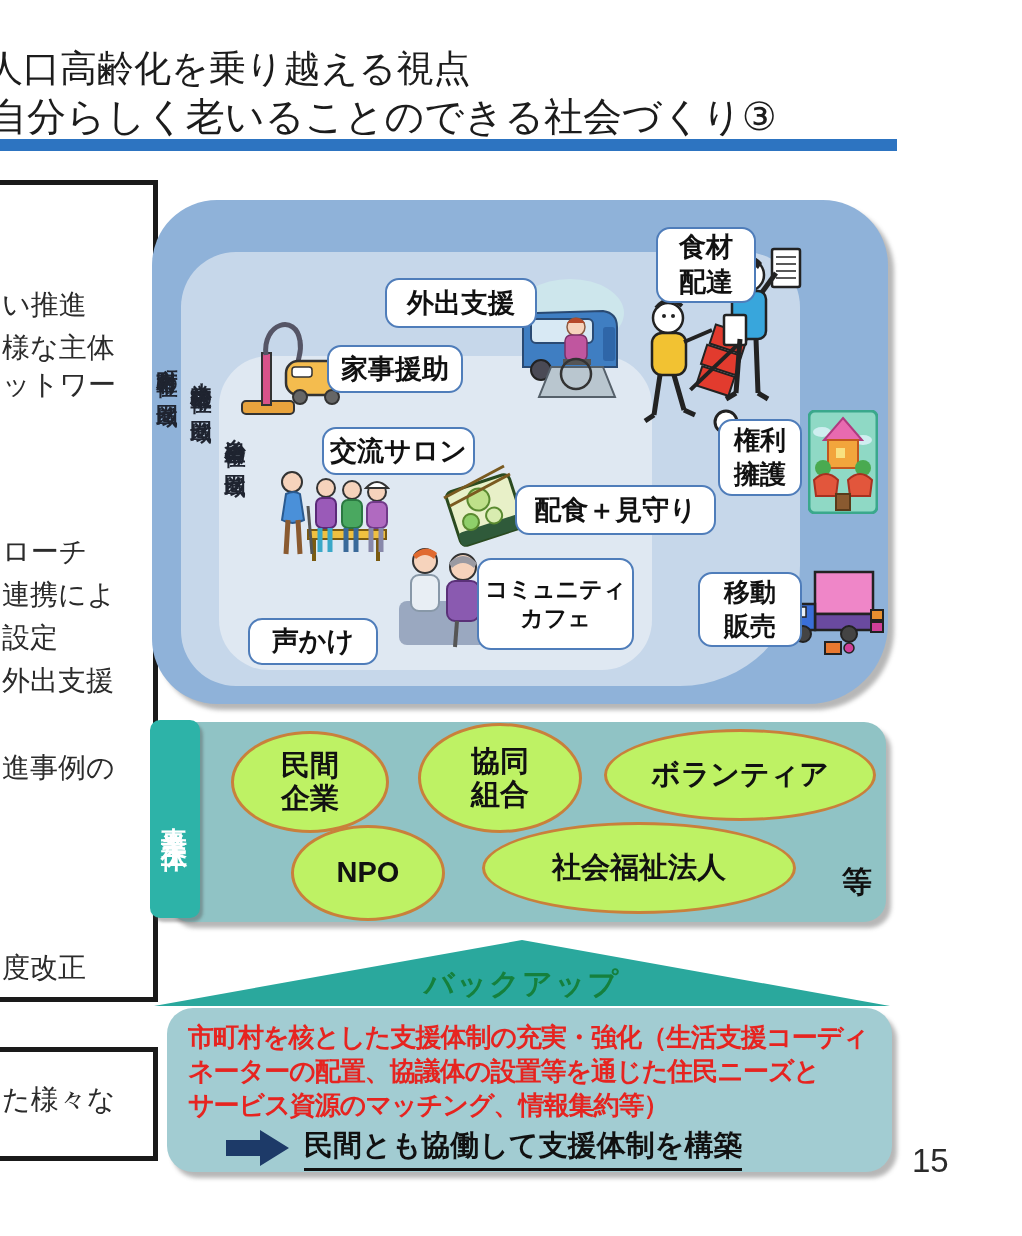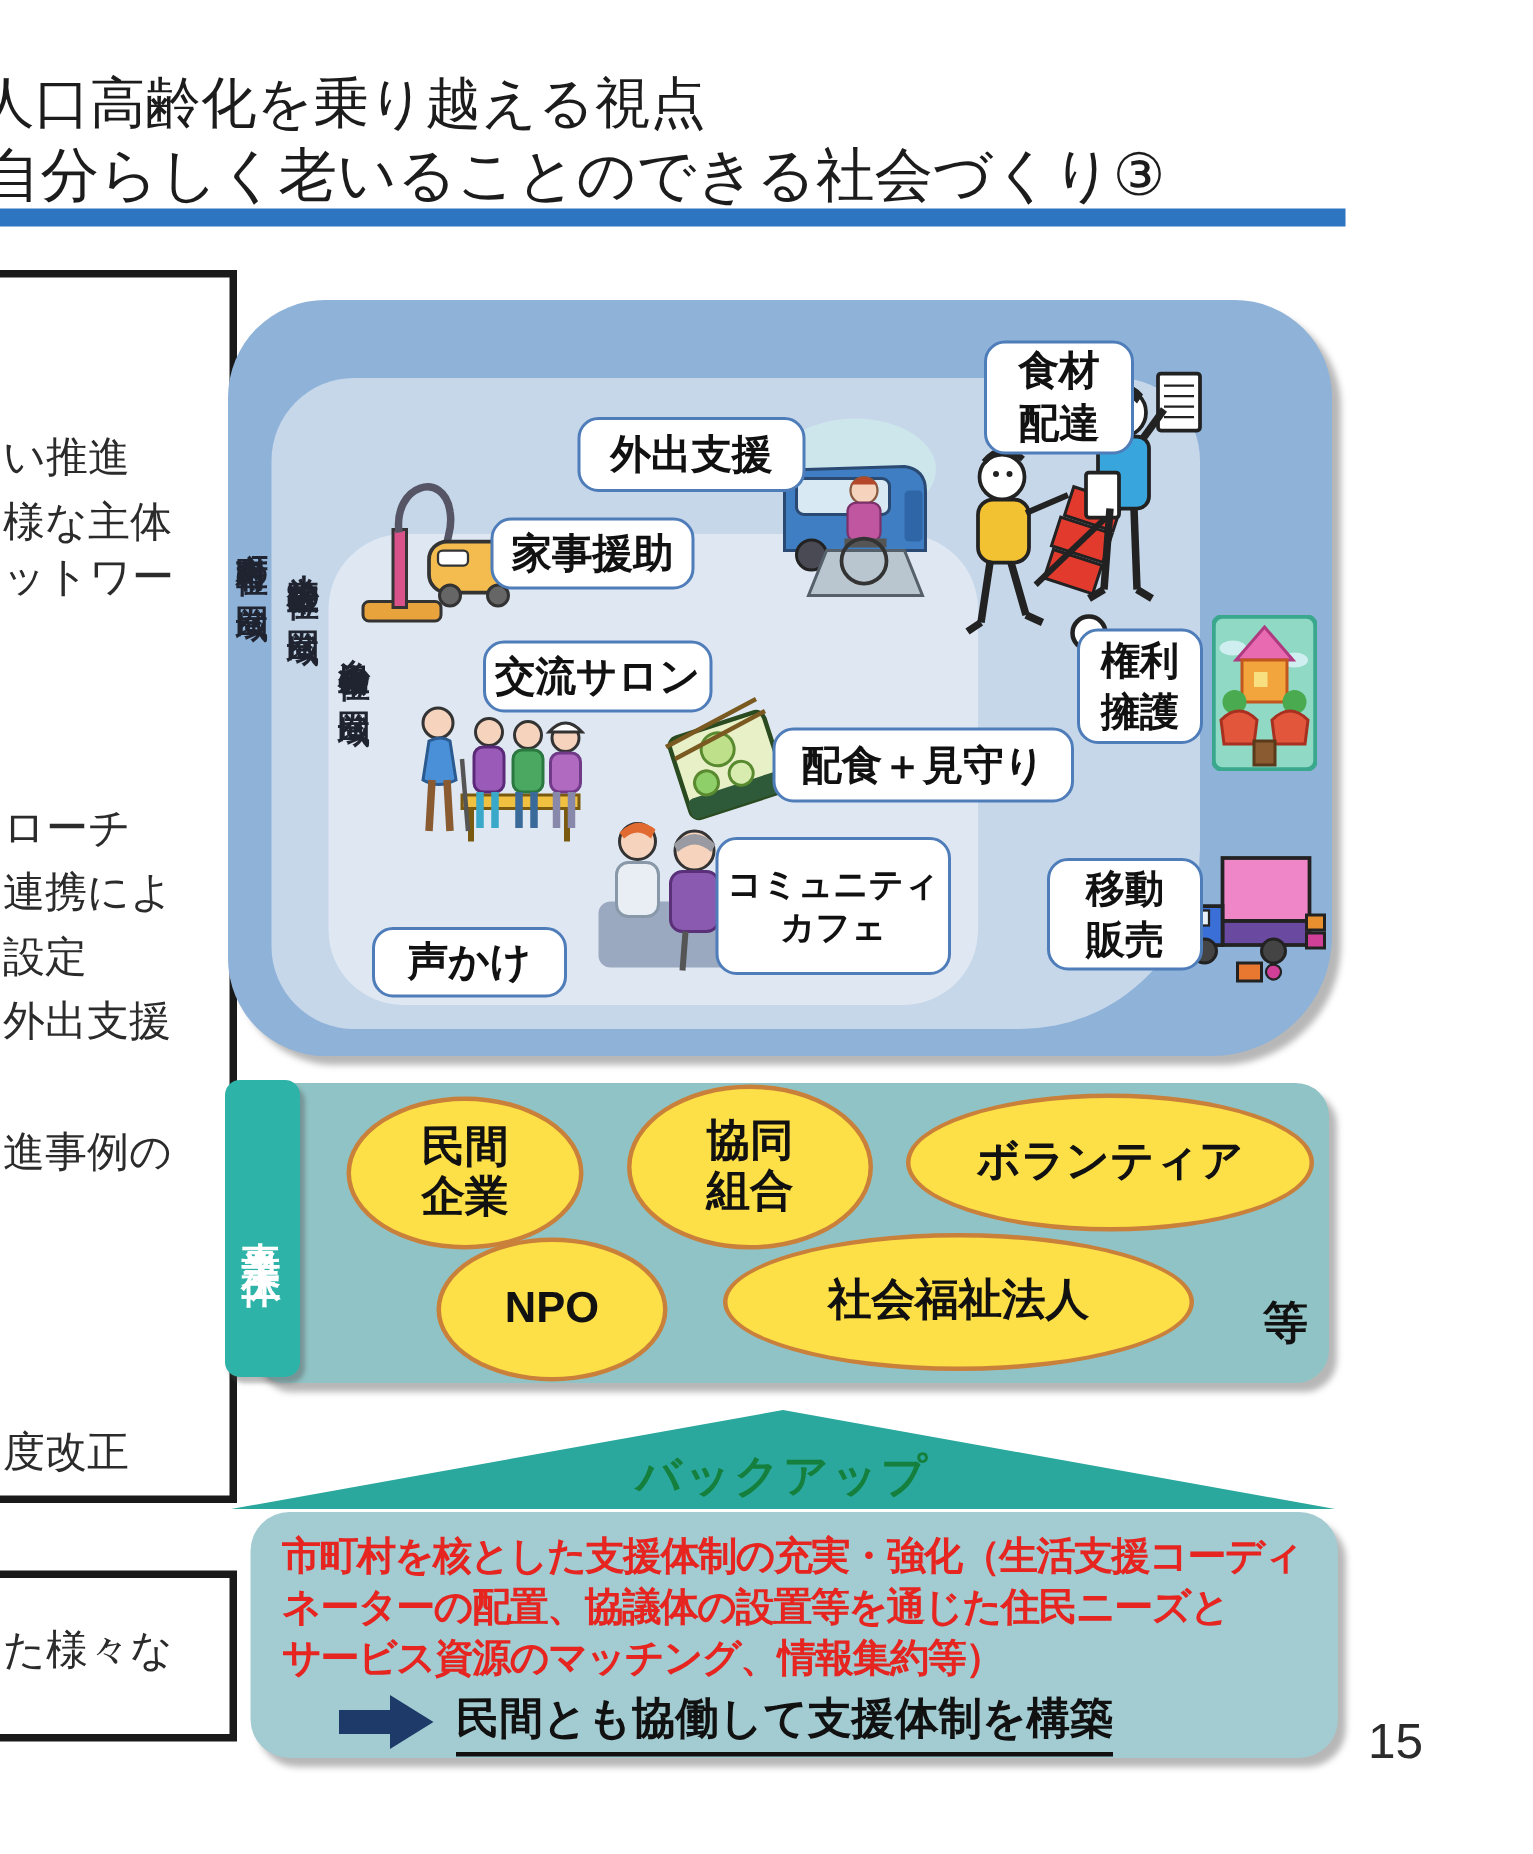--- a/index.html
+++ b/index.html
@@ -67,21 +67,21 @@
   #il-truck{left:785px;top:560px;width:100px;height:100px;}
 
   
   #entity-panel{position:absolute;left:168px;top:722px;width:718px;height:200px;background:#90c3c5;
     border-radius:22px;box-shadow:5px 6px 4px rgba(95,95,95,.45);z-index:1;}
   #entity-tab{position:absolute;left:150px;top:720px;width:50px;height:198px;background:#2db3a8;
     border-radius:10px;z-index:2;display:flex;align-items:center;justify-content:center;
     box-shadow:3px 4px 3px rgba(80,80,80,.4);}
   #entity-tab span{writing-mode:vertical-rl;text-orientation:upright;color:#fff;
     font-size:26px;font-weight:bold;letter-spacing:6px;}
-  .ent{position:absolute;background:#fde047;border:3px solid #c9803b;border-radius:50%;
+  .ent{position:absolute;background:#bef264;border:3px solid #c9803b;border-radius:50%;
     display:flex;align-items:center;justify-content:center;text-align:center;
     font-size:29px;font-weight:bold;line-height:1.15;white-space:pre-line;z-index:3;box-sizing:border-box;}
   #ent-minkan{left:231px;top:731px;width:158px;height:102px;}
   #ent-kyodo{left:418px;top:723px;width:164px;height:110px;}
   #ent-volunteer{left:604px;top:729px;width:272px;height:92px;}
   #ent-npo{left:291px;top:825px;width:154px;height:96px;}
   #ent-shafuku{left:482px;top:822px;width:314px;height:92px;}
   #etc-label{position:absolute;left:842px;top:862px;font-size:30px;font-weight:bold;z-index:3;}
 
   

